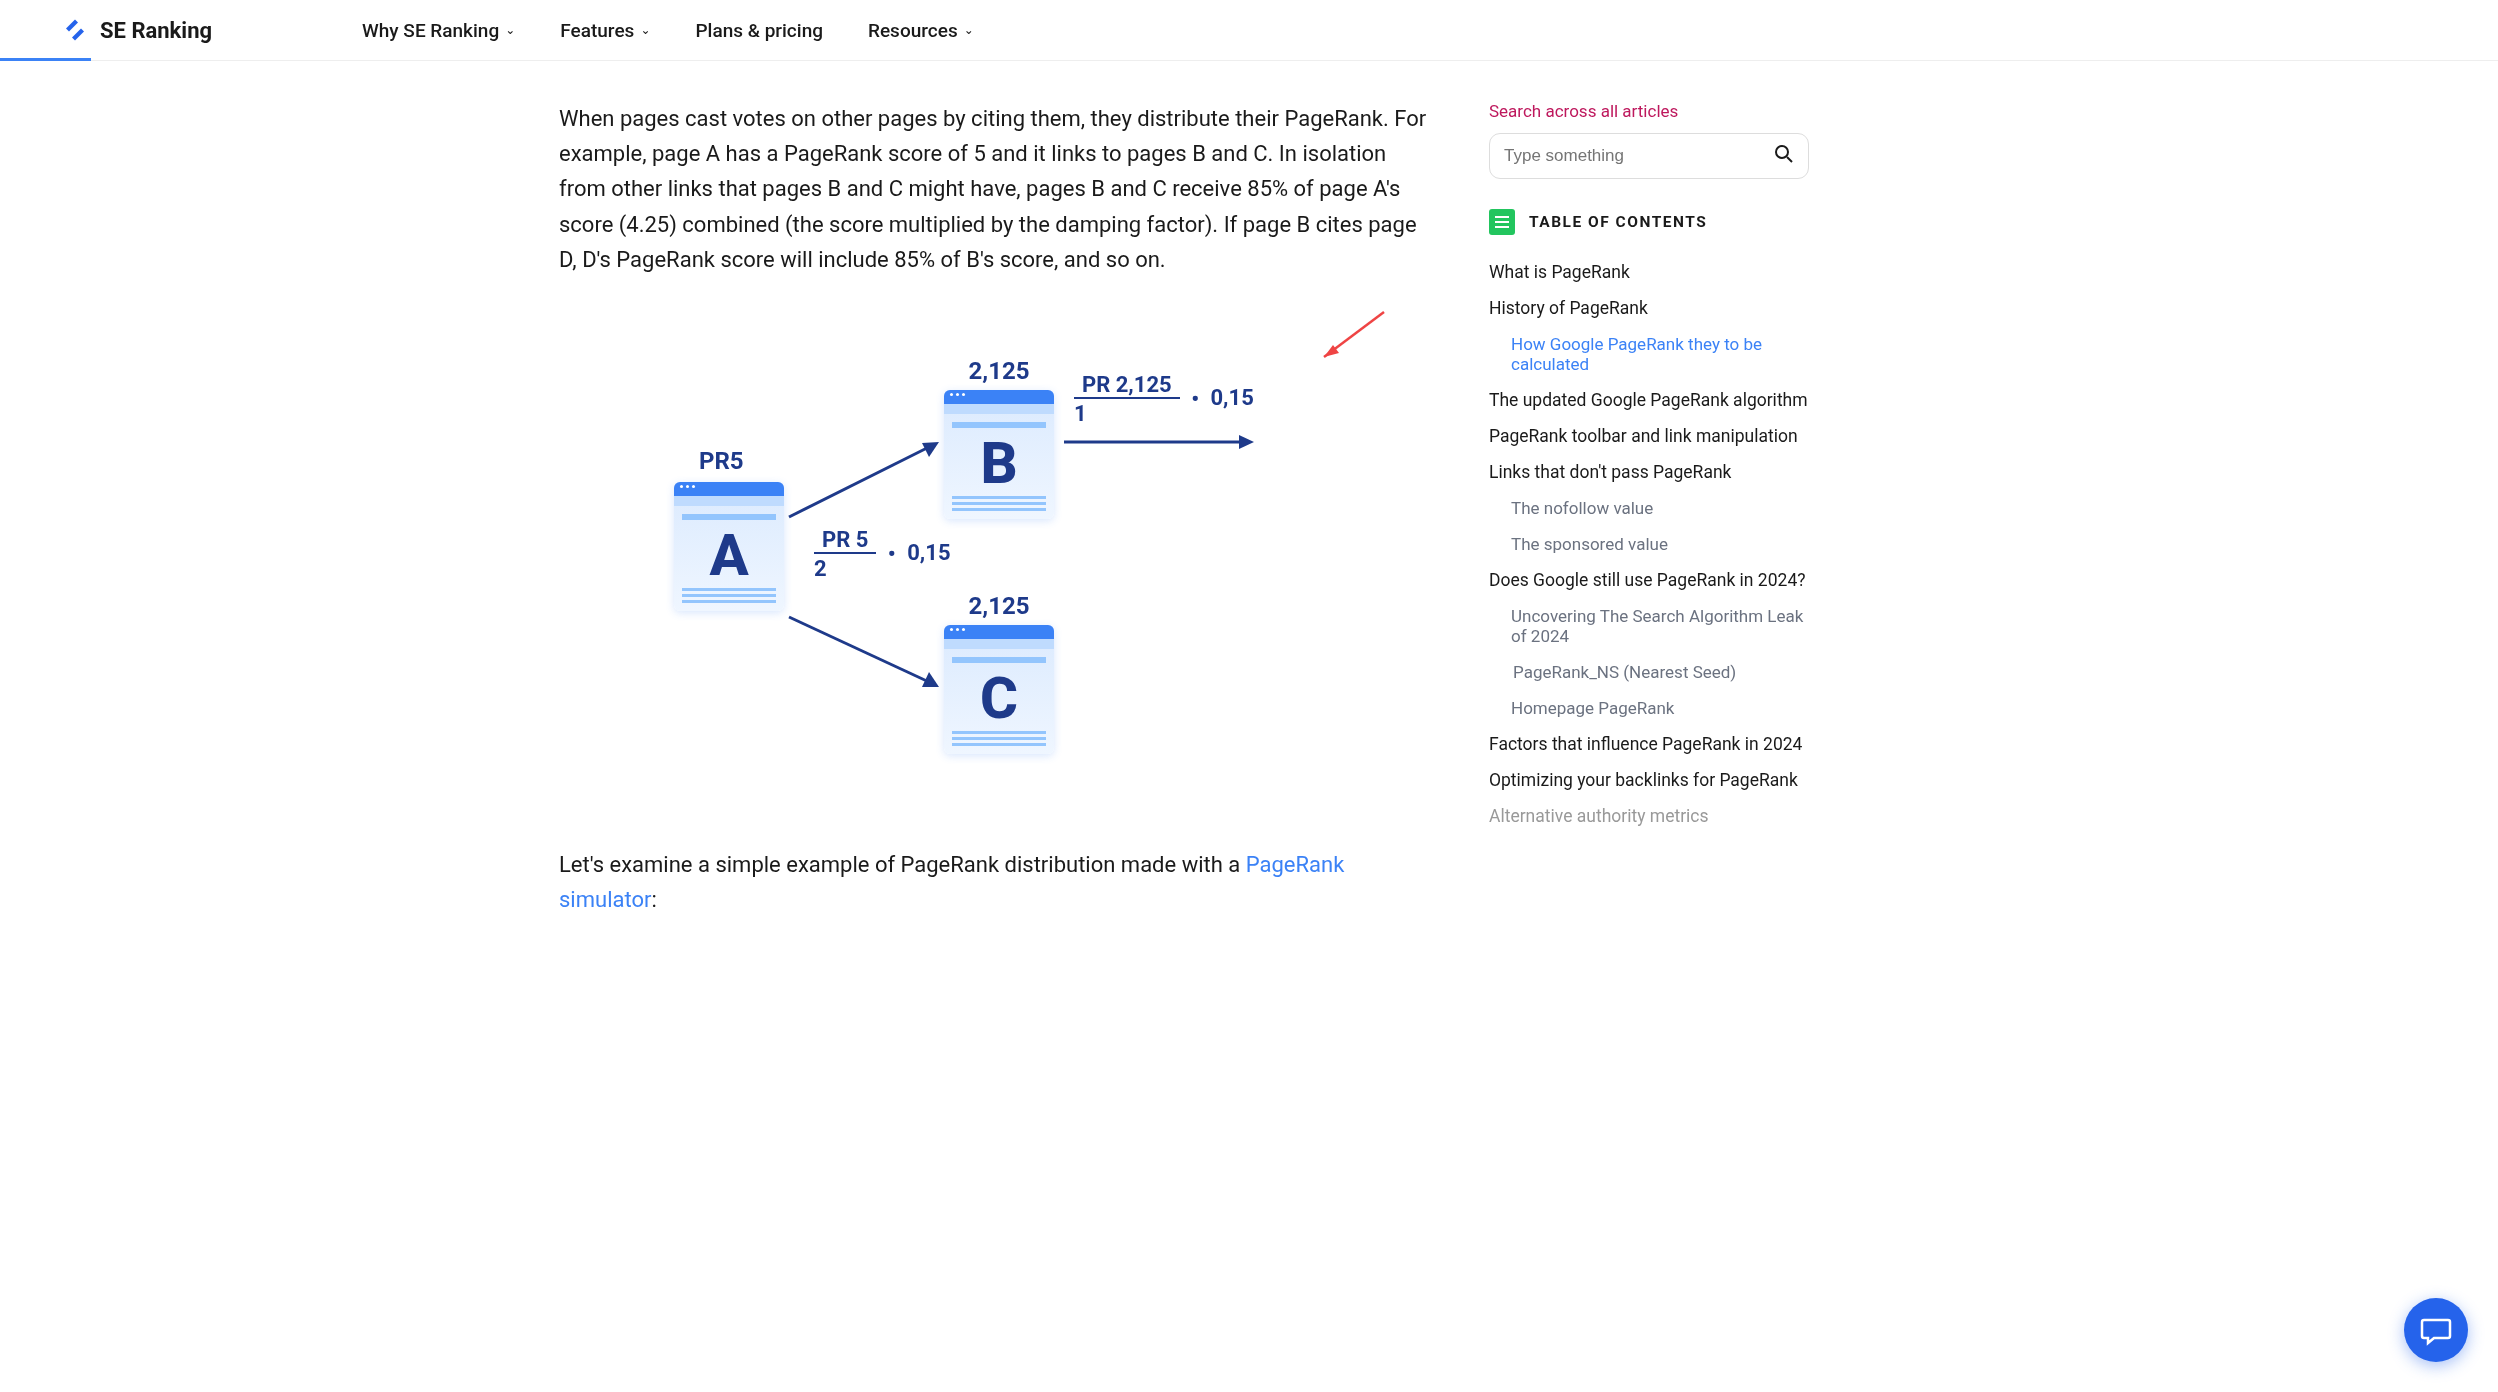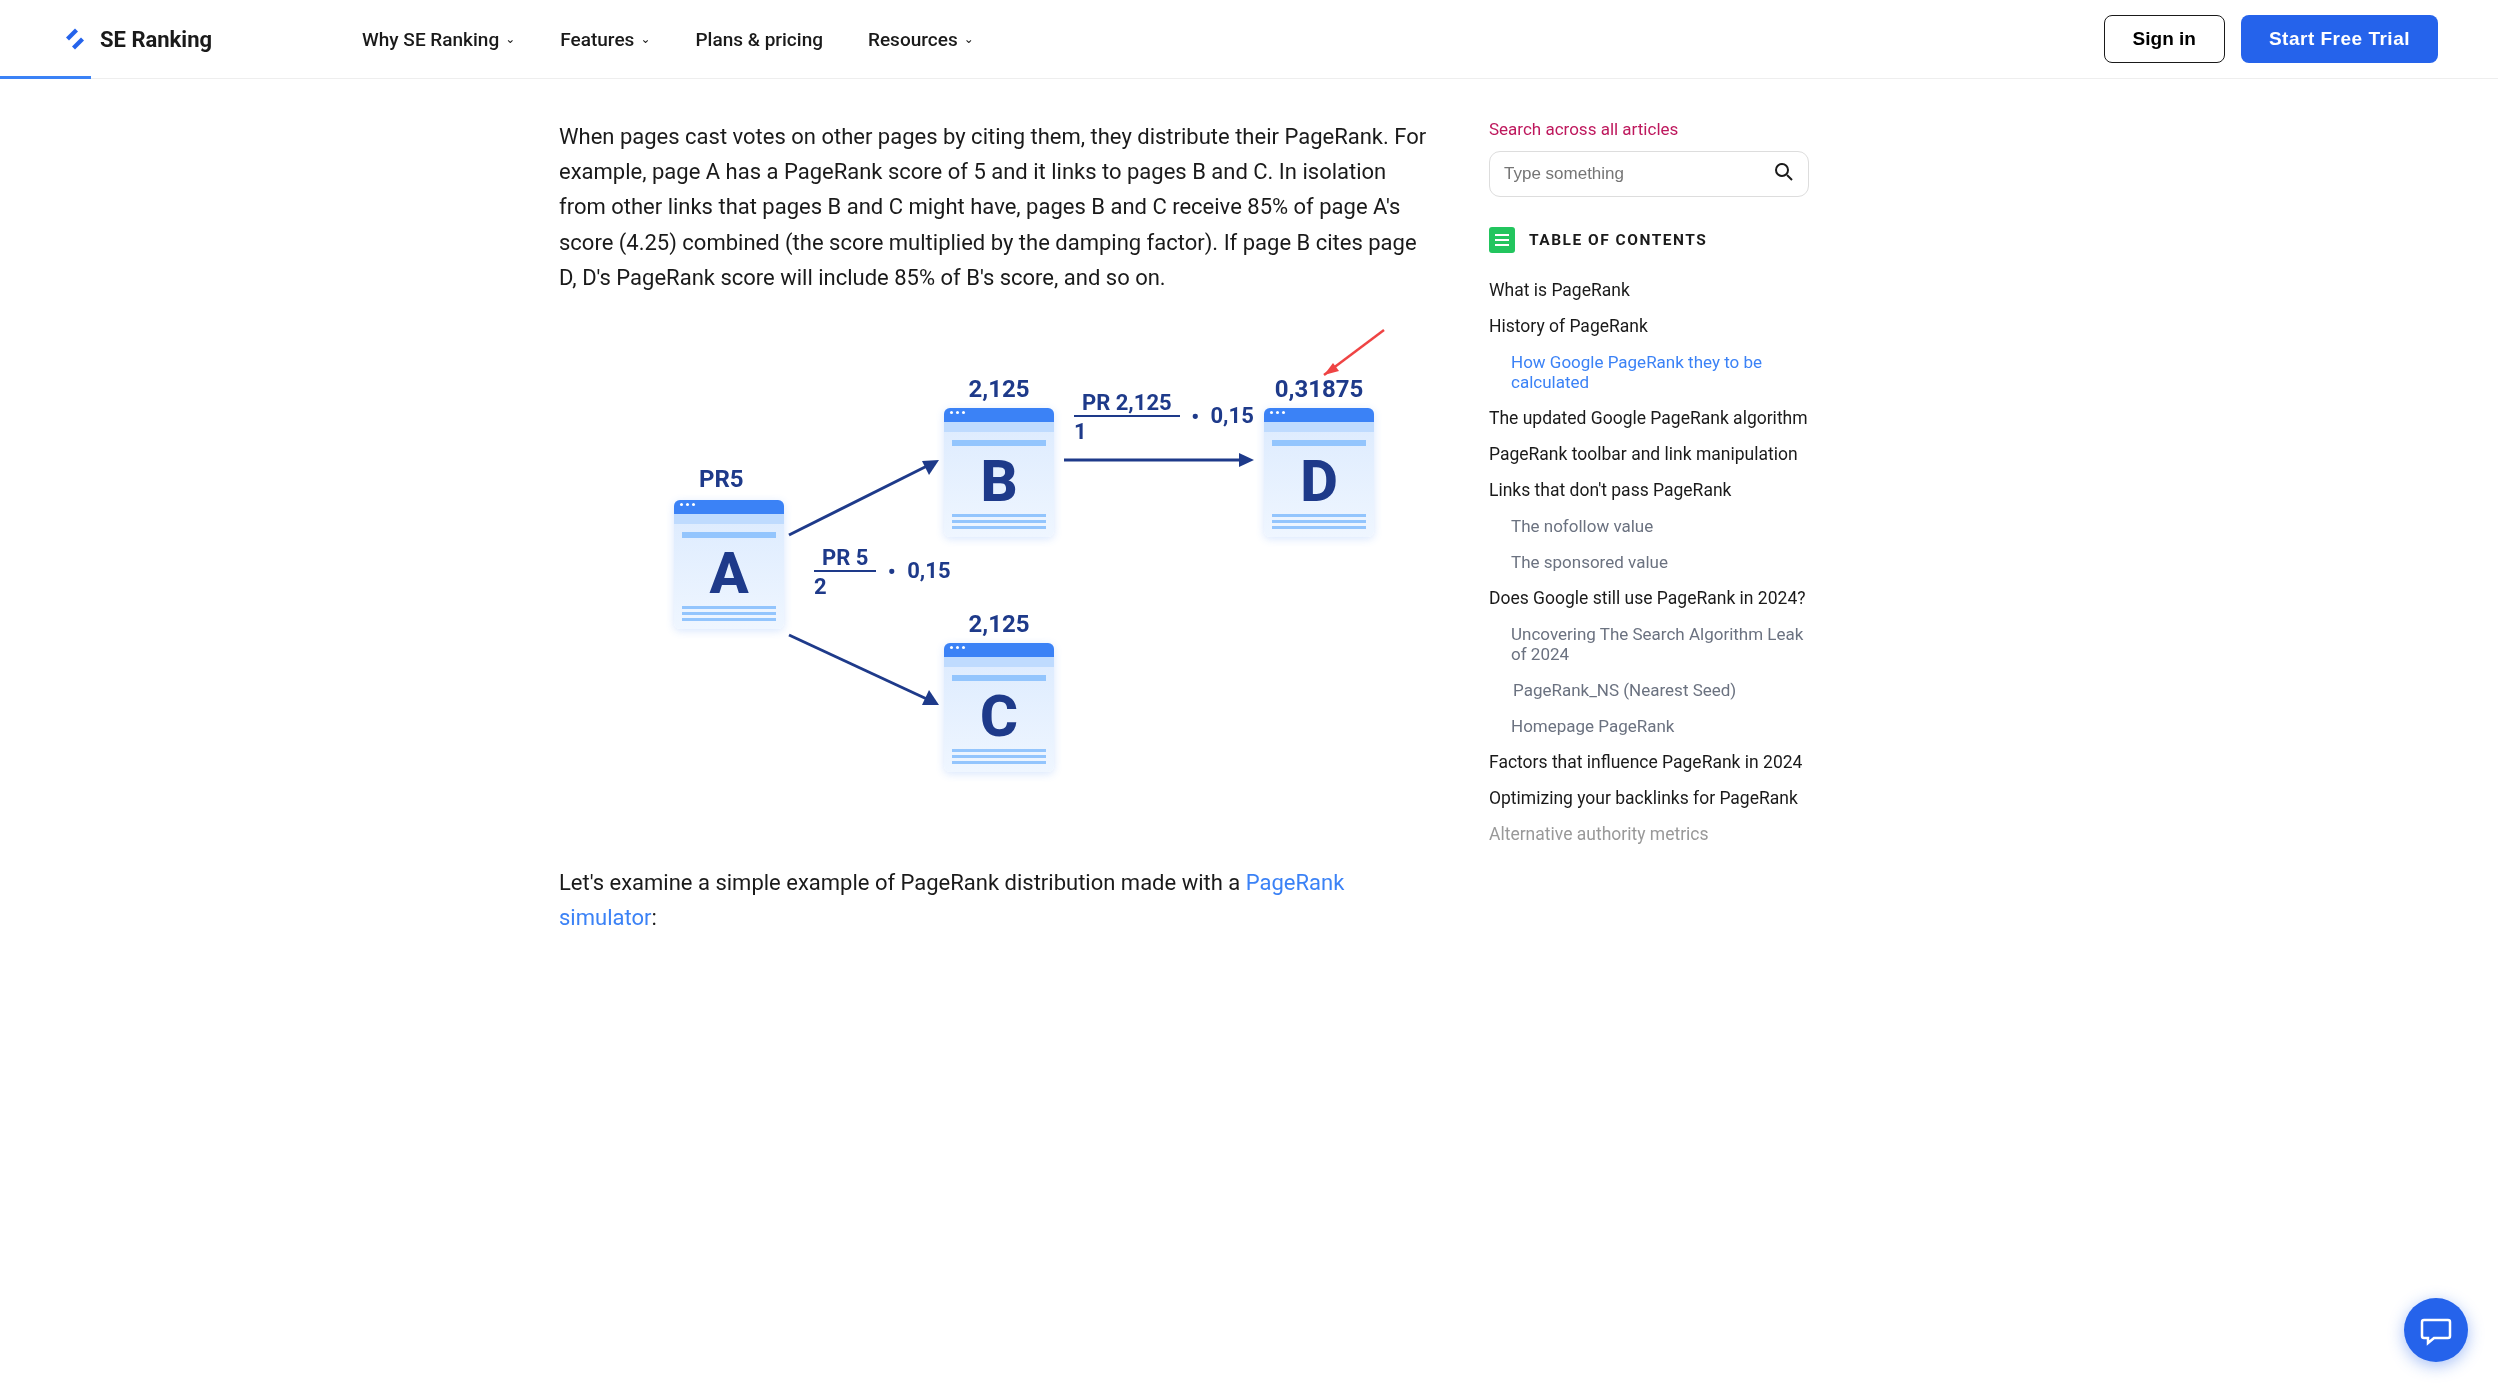--- a/index.html
+++ b/index.html
@@ -104,24 +104,20 @@
         </div>
       <div class="nav-item">
           <span>Plans &amp; pricing</span>
         </div>
       <div class="nav-item">
           <span>Resources</span>
           <span class="chevron">⌄</span>
         </div>
     </div>
   </div>
-  <div class="header-actions">
-    <button class="btn-signin">Sign in</button>
-    <button class="btn-trial">Start Free Trial</button>
-  </div>
 </div>
 
 <div class="main-container">
   <div class="content">
     <p class="article-text">When pages cast votes on other pages by citing them, they distribute their PageRank. For example, page A has a PageRank score of 5 and it links to pages B and C. In isolation from other links that pages B and C might have, pages B and C receive 85% of page A's score (4.25) combined (the score multiplied by the damping factor). If page B cites page D, D's PageRank score will include 85% of B's score, and so on.</p>
 
     <div class="diagram-wrapper">
       <svg class="red-arrow" viewBox="0 0 80 60">
         <line x1="75" y1="5" x2="15" y2="50" stroke="#ef4444" stroke-width="2.5"></line>
         <polygon points="15,50 24,38 30,46" fill="#ef4444"></polygon>
@@ -191,42 +187,20 @@
               <div class="page-letter">C</div>
               <div class="page-lines-bottom">
                   <div class="page-line"></div>
                   <div class="page-line"></div>
                   <div class="page-line"></div>
                 </div>
             </div>
           </div>
         </div>
 
-        <div class="page-node node-d">
-          <div class="page-label-top">0,31875</div>
-          <div class="page-box">
-            <div class="page-header-bar">
-                <div class="page-dots">
-                  <div class="page-dot"></div>
-                  <div class="page-dot"></div>
-                  <div class="page-dot"></div>
-                </div>
-              </div>
-            <div class="page-header-light"></div>
-            <div class="page-content">
-              <div class="page-lines-top"></div>
-              <div class="page-letter">D</div>
-              <div class="page-lines-bottom">
-                  <div class="page-line"></div>
-                  <div class="page-line"></div>
-                  <div class="page-line"></div>
-                </div>
-            </div>
-          </div>
-        </div>
 
         <svg class="arrow-svg" style="left:180px;top:110px;width:160px;height:90px;">
           <line x1="5" y1="80" x2="145" y2="10" stroke="#1e3a8a" stroke-width="3"></line>
           <polygon points="155,5 138,6 145,20" fill="#1e3a8a"></polygon>
         </svg>
         <svg class="arrow-svg" style="left:180px;top:280px;width:160px;height:90px;">
           <line x1="5" y1="10" x2="145" y2="75" stroke="#1e3a8a" stroke-width="3"></line>
           <polygon points="155,80 138,80 145,65" fill="#1e3a8a"></polygon>
         </svg>
         <svg class="arrow-svg" style="left:455px;top:105px;width:200px;height:20px;">

